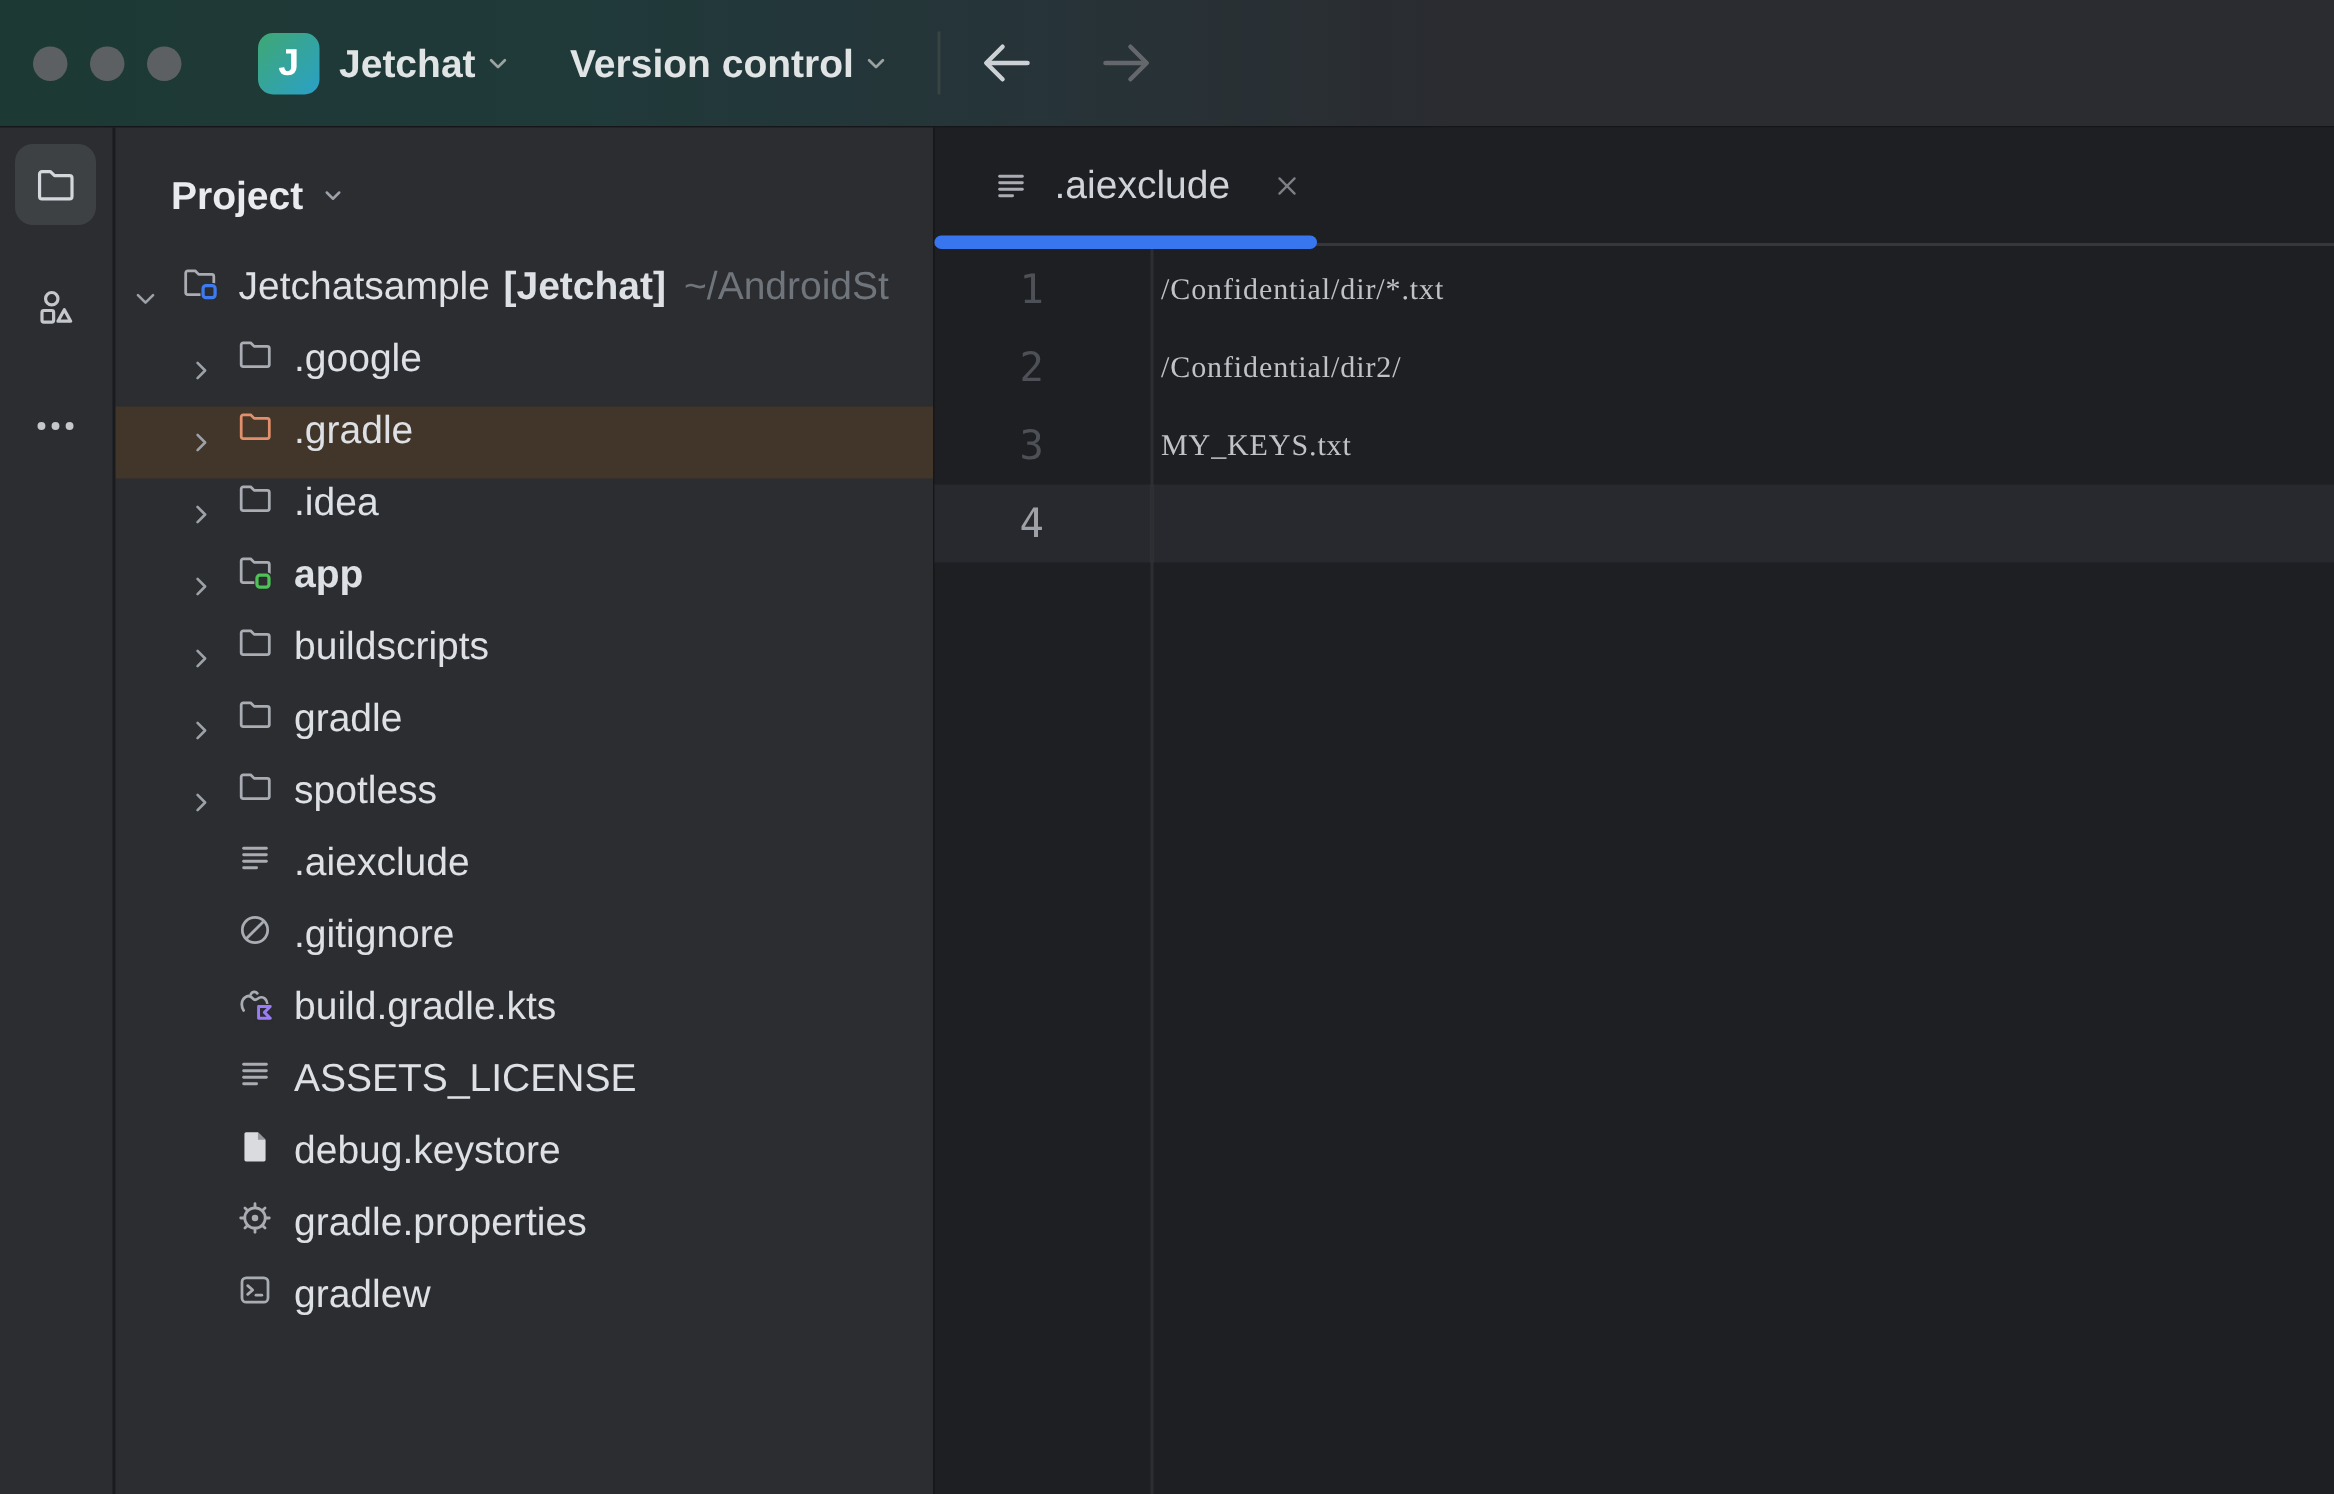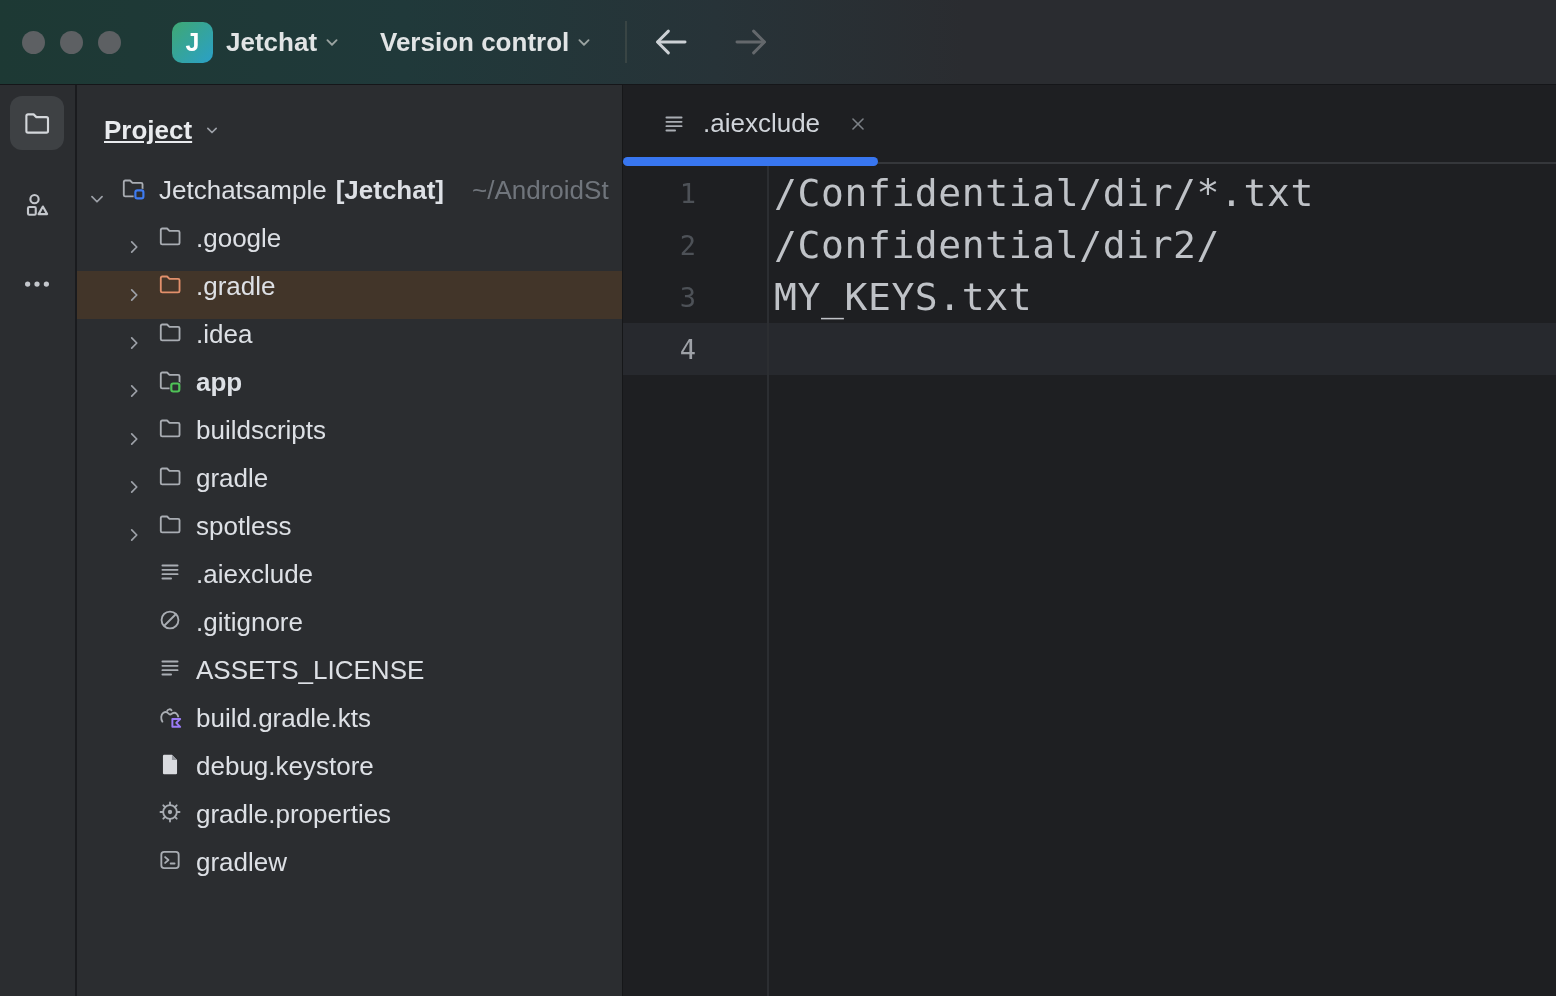--- a/index.html
+++ b/index.html
@@ -22,53 +22,53 @@
 
   
   .stripe{position:absolute;left:0;top:85px;bottom:0;width:75px;background:#2b2d30;border-right:2px solid #1a1b1e;}
   .stripe-btn{position:absolute;left:10px;width:54px;height:54px;border-radius:12px;
     display:flex;align-items:center;justify-content:center;}
   .stripe-btn.active{background:#3e4144;}
   .sb1{top:11px}.sb2{top:93px}.sb3{top:172px}
 
   
   .project-panel{position:absolute;left:77px;top:85px;bottom:0;width:545px;background:#2b2d30;overflow:hidden;}
-  .panel-header{height:90px;display:flex;align-items:center;padding-left:27px;gap:10px;
-    color:#e9ebee;font-size:26px;font-weight:700;text-decoration:underline;}
+  .panel-header{height:90px;display:flex;align-items:center;padding-left:37px;gap:10px;
+    color:#e9ebee;font-size:26px;font-weight:700;}
   .tree{position:relative;}
   .row{position:relative;height:48px;display:flex;align-items:flex-start;color:#dde0e5;font-size:26px;white-space:nowrap;overflow:hidden;}
   .row>*{position:relative;z-index:1;flex:0 0 auto;}
   .row.selected::before{content:"";position:absolute;left:23px;right:24px;top:1px;bottom:1px;
     background:#46484d;border-radius:8px;z-index:0;}
   .row.excluded{background:#423529;}
   .indent{height:1px;}
   .chev{width:30px;height:48px;display:flex;align-items:center;justify-content:center;}
   .ficon{width:26px;height:26px;margin-left:8px;display:flex;align-items:center;justify-content:center;}
   .rlabel{margin-left:13px;}
   .rbold{font-weight:700;margin-left:9px;}
-  .rgray{color:#70757c;margin-left:28px;}
+  .rgray{color:#70757c;margin-left:12px;}
   .row .bold{font-weight:700;}
 
   
   .editor{position:absolute;left:622px;top:85px;right:0;bottom:0;background:#1e1f22;border-left:1px solid #161719;}
   .tabbar{position:absolute;left:0;top:0;right:0;height:77px;border-bottom:2px solid #35373b;}
   .tab{position:absolute;left:0;top:0;height:77px;display:flex;align-items:center;padding:0 24px 0 30px;}
   .tab-label{color:#d0d4da;font-size:26px;margin-left:16px;}
   .tab-close{margin-left:26px;width:24px;height:24px;display:flex;align-items:center;justify-content:center;}
   .tab-underline{position:absolute;left:0;top:72px;width:255px;height:9px;border-radius:5px;background:#3876F0;z-index:4;}
   .editor-body{position:absolute;left:0;top:79px;right:0;bottom:0;}
   .gutter-sep{position:absolute;left:144px;top:0;bottom:0;width:2px;background:#2c2e32;z-index:2;}
   .lines{position:absolute;left:0;top:3px;right:0;}
   .cline{position:relative;height:52px;display:flex;align-items:center;
     font-family:"DejaVu Sans Mono","Liberation Mono",monospace;}
   .cline.active{background:#27292e;}
   .cline.active .gsep-over{position:absolute;left:144px;top:0;bottom:0;width:2px;background:#3c3e42;}
   .lnum{width:145px;text-align:right;padding-right:72px;box-sizing:border-box;color:#4d5157;font-size:27px;}
   .cline.active .lnum{color:#9ea1a7;}
-  .ltext{color:#bfc2c7;font-size:38px;letter-spacing:.6px;padding-left:6px;}
+  .ltext{color:#bfc2c7;font-size:20px;letter-spacing:.6px;padding-left:6px;font-family:Liberation Serif, serif;}
   svg{display:block;}
 </style>
 </head>
 <body>
 
 <div class="app">
 
   <div class="toolbar">
     <div class="tl tl1"></div>
     <div class="tl tl2"></div>
@@ -292,40 +292,40 @@
               <line x1="6.9" y1="17.1" x2="17.1" y2="6.9"></line>
             </svg>
           </span>
           <span class="rlabel">.gitignore</span>
         </div>
         <div class="row">
           <span class="indent" style="width: 42px;"></span>
           <span class="chev"></span>
           <span class="ficon">
             <svg width="26" height="26" viewBox="0 0 24 24" fill="none" stroke="#a9adb3" stroke-width="1.7" stroke-linecap="round" stroke-linejoin="round">
+              <path d="M5 17.2c-1.7-2.6-1.5-6.4.9-8.1 1.9-1.4 3.7-.6 4.7.6.8 1 2 1.1 3 .3 1.3-1 3.3-1.3 4.6 0 1.6 1.6 1.7 4.4.5 6.7"></path>
+              <path d="M9.4 7.2c.7-1.6 3-1.9 4-.5"></path>
+              <rect x="12.6" y="13.2" width="10.8" height="10.8" fill="#2b2d30" stroke="none"></rect>
+              <path d="M14.2 14.8h7.2l-3.6 3.6 3.6 3.6h-7.2z" fill="none" stroke="#9B7BF7" stroke-width="1.8"></path>
+            </svg>
+          </span>
+          <span class="rlabel">build.gradle.kts</span>
+        </div>
+        <div class="row">
+          <span class="indent" style="width: 42px;"></span>
+          <span class="chev"></span>
+          <span class="ficon">
+            <svg width="26" height="26" viewBox="0 0 24 24" fill="none" stroke="#a9adb3" stroke-width="1.7" stroke-linecap="round" stroke-linejoin="round">
               <line x1="5" y1="6" x2="19" y2="6"></line>
               <line x1="5" y1="10" x2="19" y2="10"></line>
               <line x1="5" y1="14" x2="19" y2="14"></line>
               <line x1="5" y1="18" x2="13" y2="18"></line>
             </svg>
           </span>
           <span class="rlabel">ASSETS_LICENSE</span>
-        </div>
-        <div class="row">
-          <span class="indent" style="width: 42px;"></span>
-          <span class="chev"></span>
-          <span class="ficon">
-            <svg width="26" height="26" viewBox="0 0 24 24" fill="none" stroke="#a9adb3" stroke-width="1.7" stroke-linecap="round" stroke-linejoin="round">
-              <path d="M5 17.2c-1.7-2.6-1.5-6.4.9-8.1 1.9-1.4 3.7-.6 4.7.6.8 1 2 1.1 3 .3 1.3-1 3.3-1.3 4.6 0 1.6 1.6 1.7 4.4.5 6.7"></path>
-              <path d="M9.4 7.2c.7-1.6 3-1.9 4-.5"></path>
-              <rect x="12.6" y="13.2" width="10.8" height="10.8" fill="#2b2d30" stroke="none"></rect>
-              <path d="M14.2 14.8h7.2l-3.6 3.6 3.6 3.6h-7.2z" fill="none" stroke="#9B7BF7" stroke-width="1.8"></path>
-            </svg>
-          </span>
-          <span class="rlabel">build.gradle.kts</span>
         </div>
         <div class="row">
           <span class="indent" style="width: 42px;"></span>
           <span class="chev"></span>
           <span class="ficon">
             <svg width="26" height="26" viewBox="0 0 24 24">
               <path d="M6.5 3.5h7.3l4.7 4.7v12.3a1 1 0 0 1-1 1h-11a1 1 0 0 1-1-1v-16a1 1 0 0 1 1-1z" fill="#d9dbdf"></path>
               <path d="M13.8 3.5v4.7h4.7z" fill="#94979d"></path>
             </svg>
           </span>

